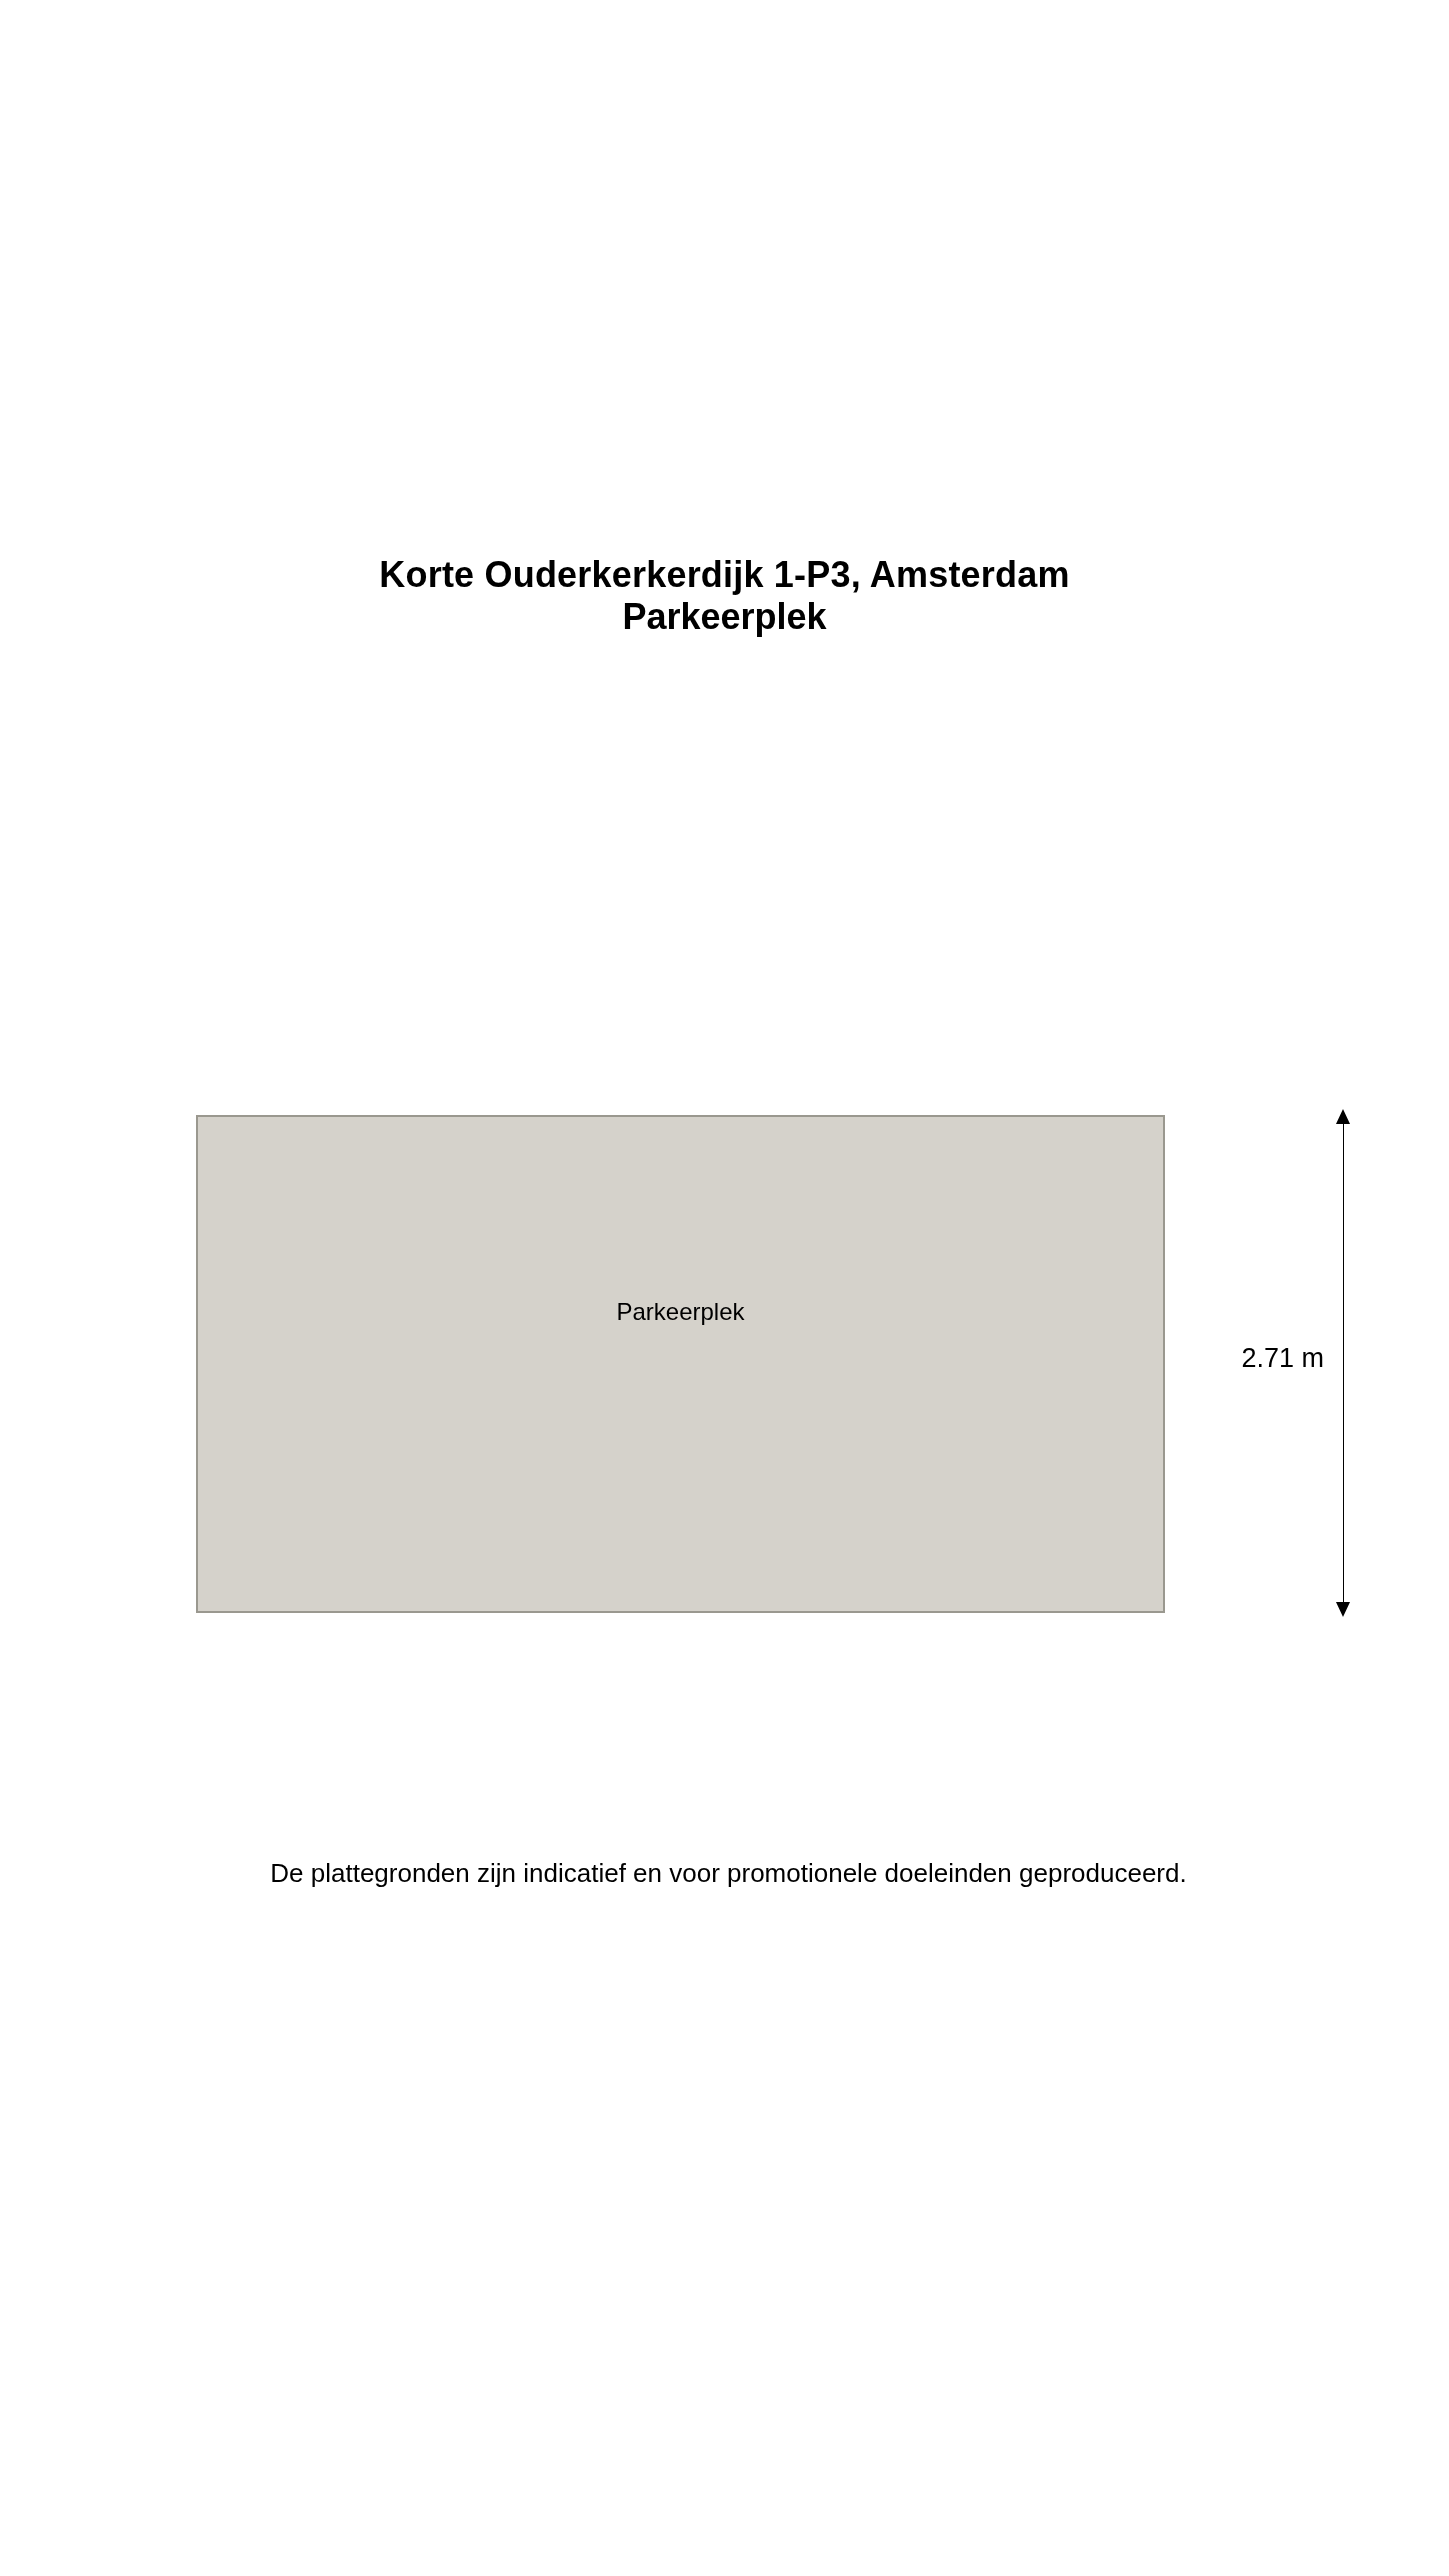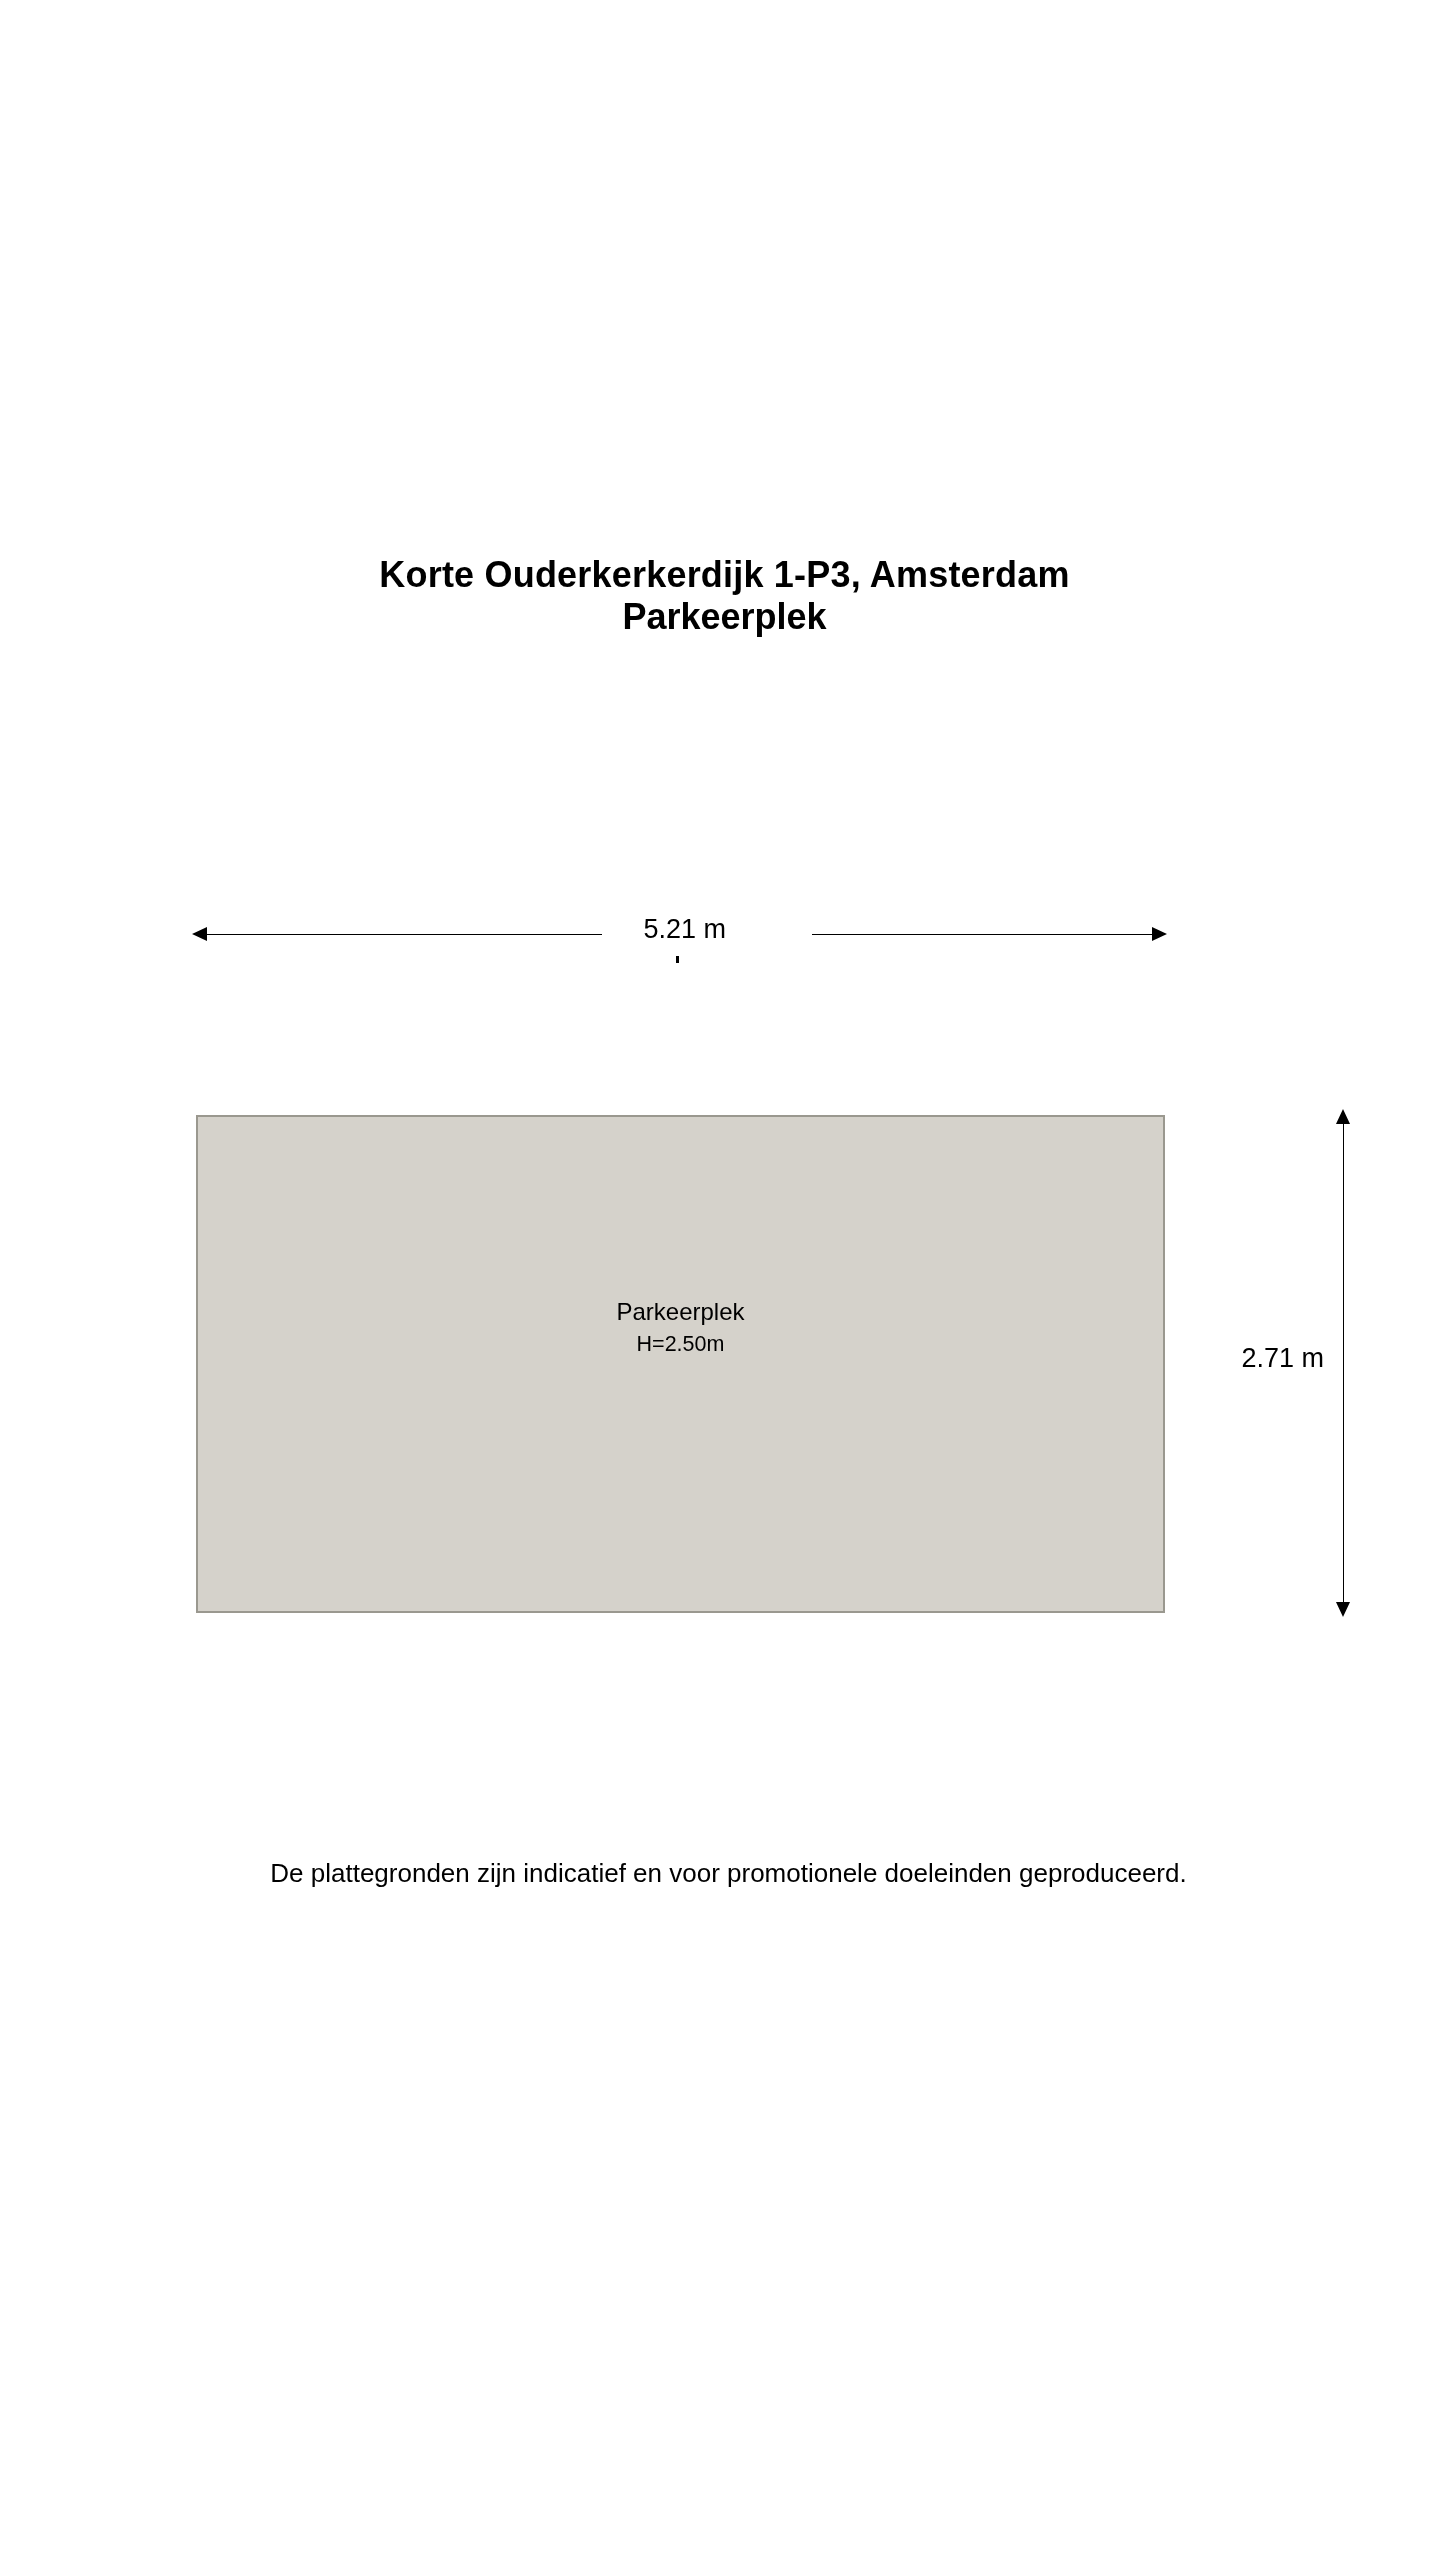--- a/index.html
+++ b/index.html
@@ -195,34 +195,25 @@
 
 <div class="page">
 
   <div class="title-block">
     <div class="title-line1">Korte Ouderkerkerdijk 1-P3, Amsterdam</div>
     <div class="title-line2">Parkeerplek</div>
   </div>
 
   <div class="plan">
 
-    <div class="dim-top">
-      <div class="arrow-left"></div>
-      <div class="line-left"></div>
-      <div class="dim-text">5.21 m</div>
-      <div class="line-right"></div>
-      <div class="arrow-right"></div>
-      <div class="tick"></div>
-    </div>
 
     <div class="room"></div>
 
     <div class="room-labels">
       <div class="room-name">Parkeerplek</div>
-      <div class="room-height">H=2.50m</div>
     </div>
 
     <div class="dim-right">
       <div class="arrow-up"></div>
       <div class="line"></div>
       <div class="arrow-down"></div>
       <div class="dim-text">2.71 m</div>
     </div>
 
   </div>

